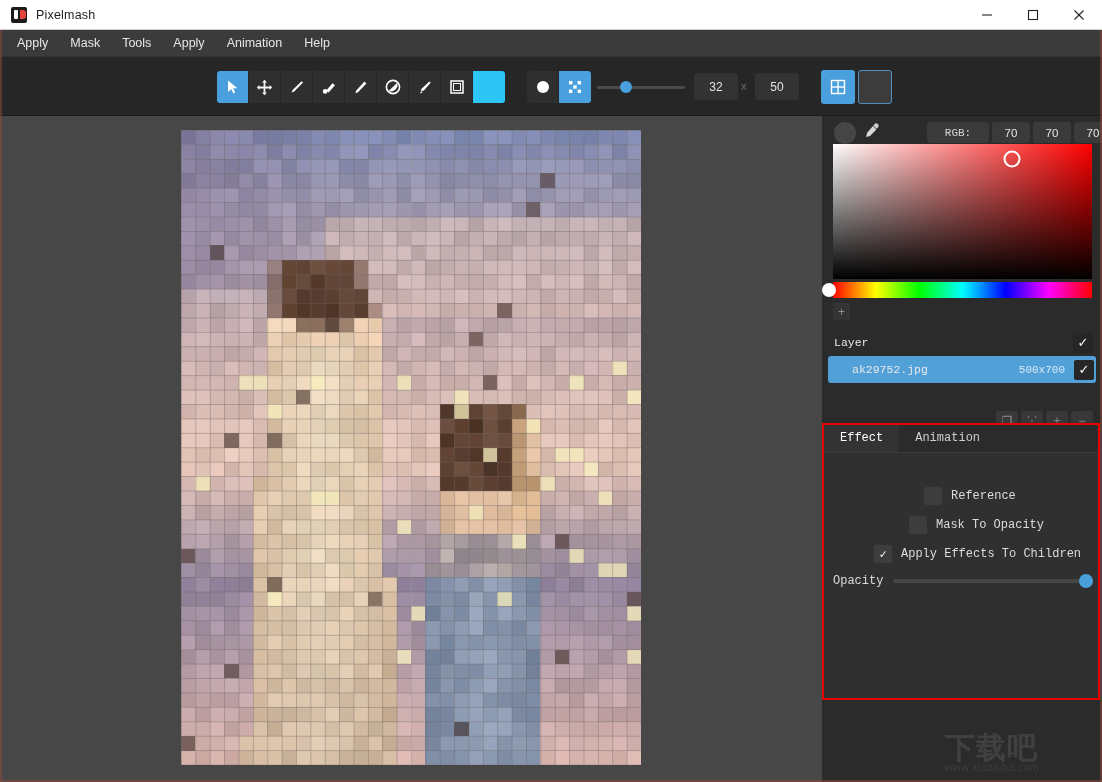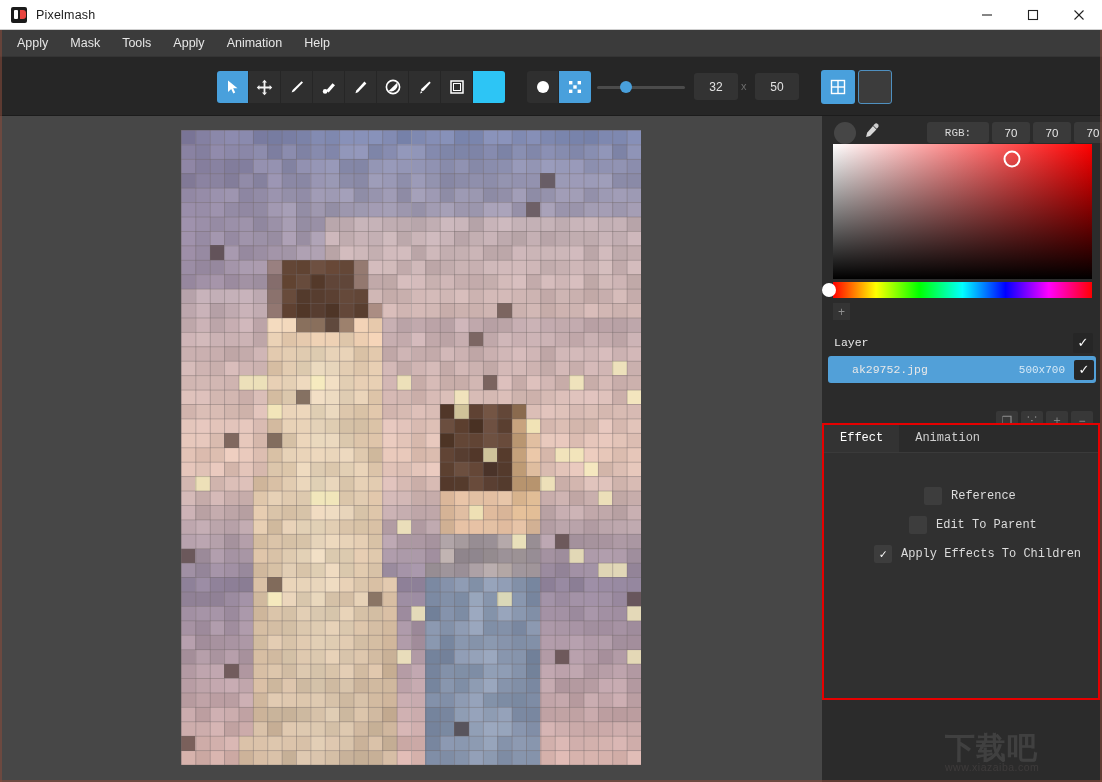--- a/index.html
+++ b/index.html
@@ -1904,27 +1904,33 @@
     <div class="tab">Animation</div>
   </div>
 
   <div id="layer-props">
     <div class="chk-row" id="row-ref">
       <span class="chk"></span>
       <span>Reference</span>
     </div>
     <div class="chk-row" id="row-mask">
       <span class="chk"></span>
-      <span>Edit To Parent</span>
+      <span>Mask To Opacity</span>
     </div>
     <div class="chk-row" id="row-apply">
       <span class="chk">✓</span>
       <span>Apply Effects To Children</span>
     </div>
 
+    <div id="opacity-row">
+      <span id="opacity-label">Opacity</span>
+      <span id="op-track">
+        <span id="op-knob"></span>
+      </span>
+    </div>
 
     <div id="add-effect">Add Effect</div>
   </div>
 
   <div id="bottom-fill"></div>
   <div id="annot"></div>
 </div>
 
 <div id="watermark">
   <div id="wm-cn">下载吧</div>

